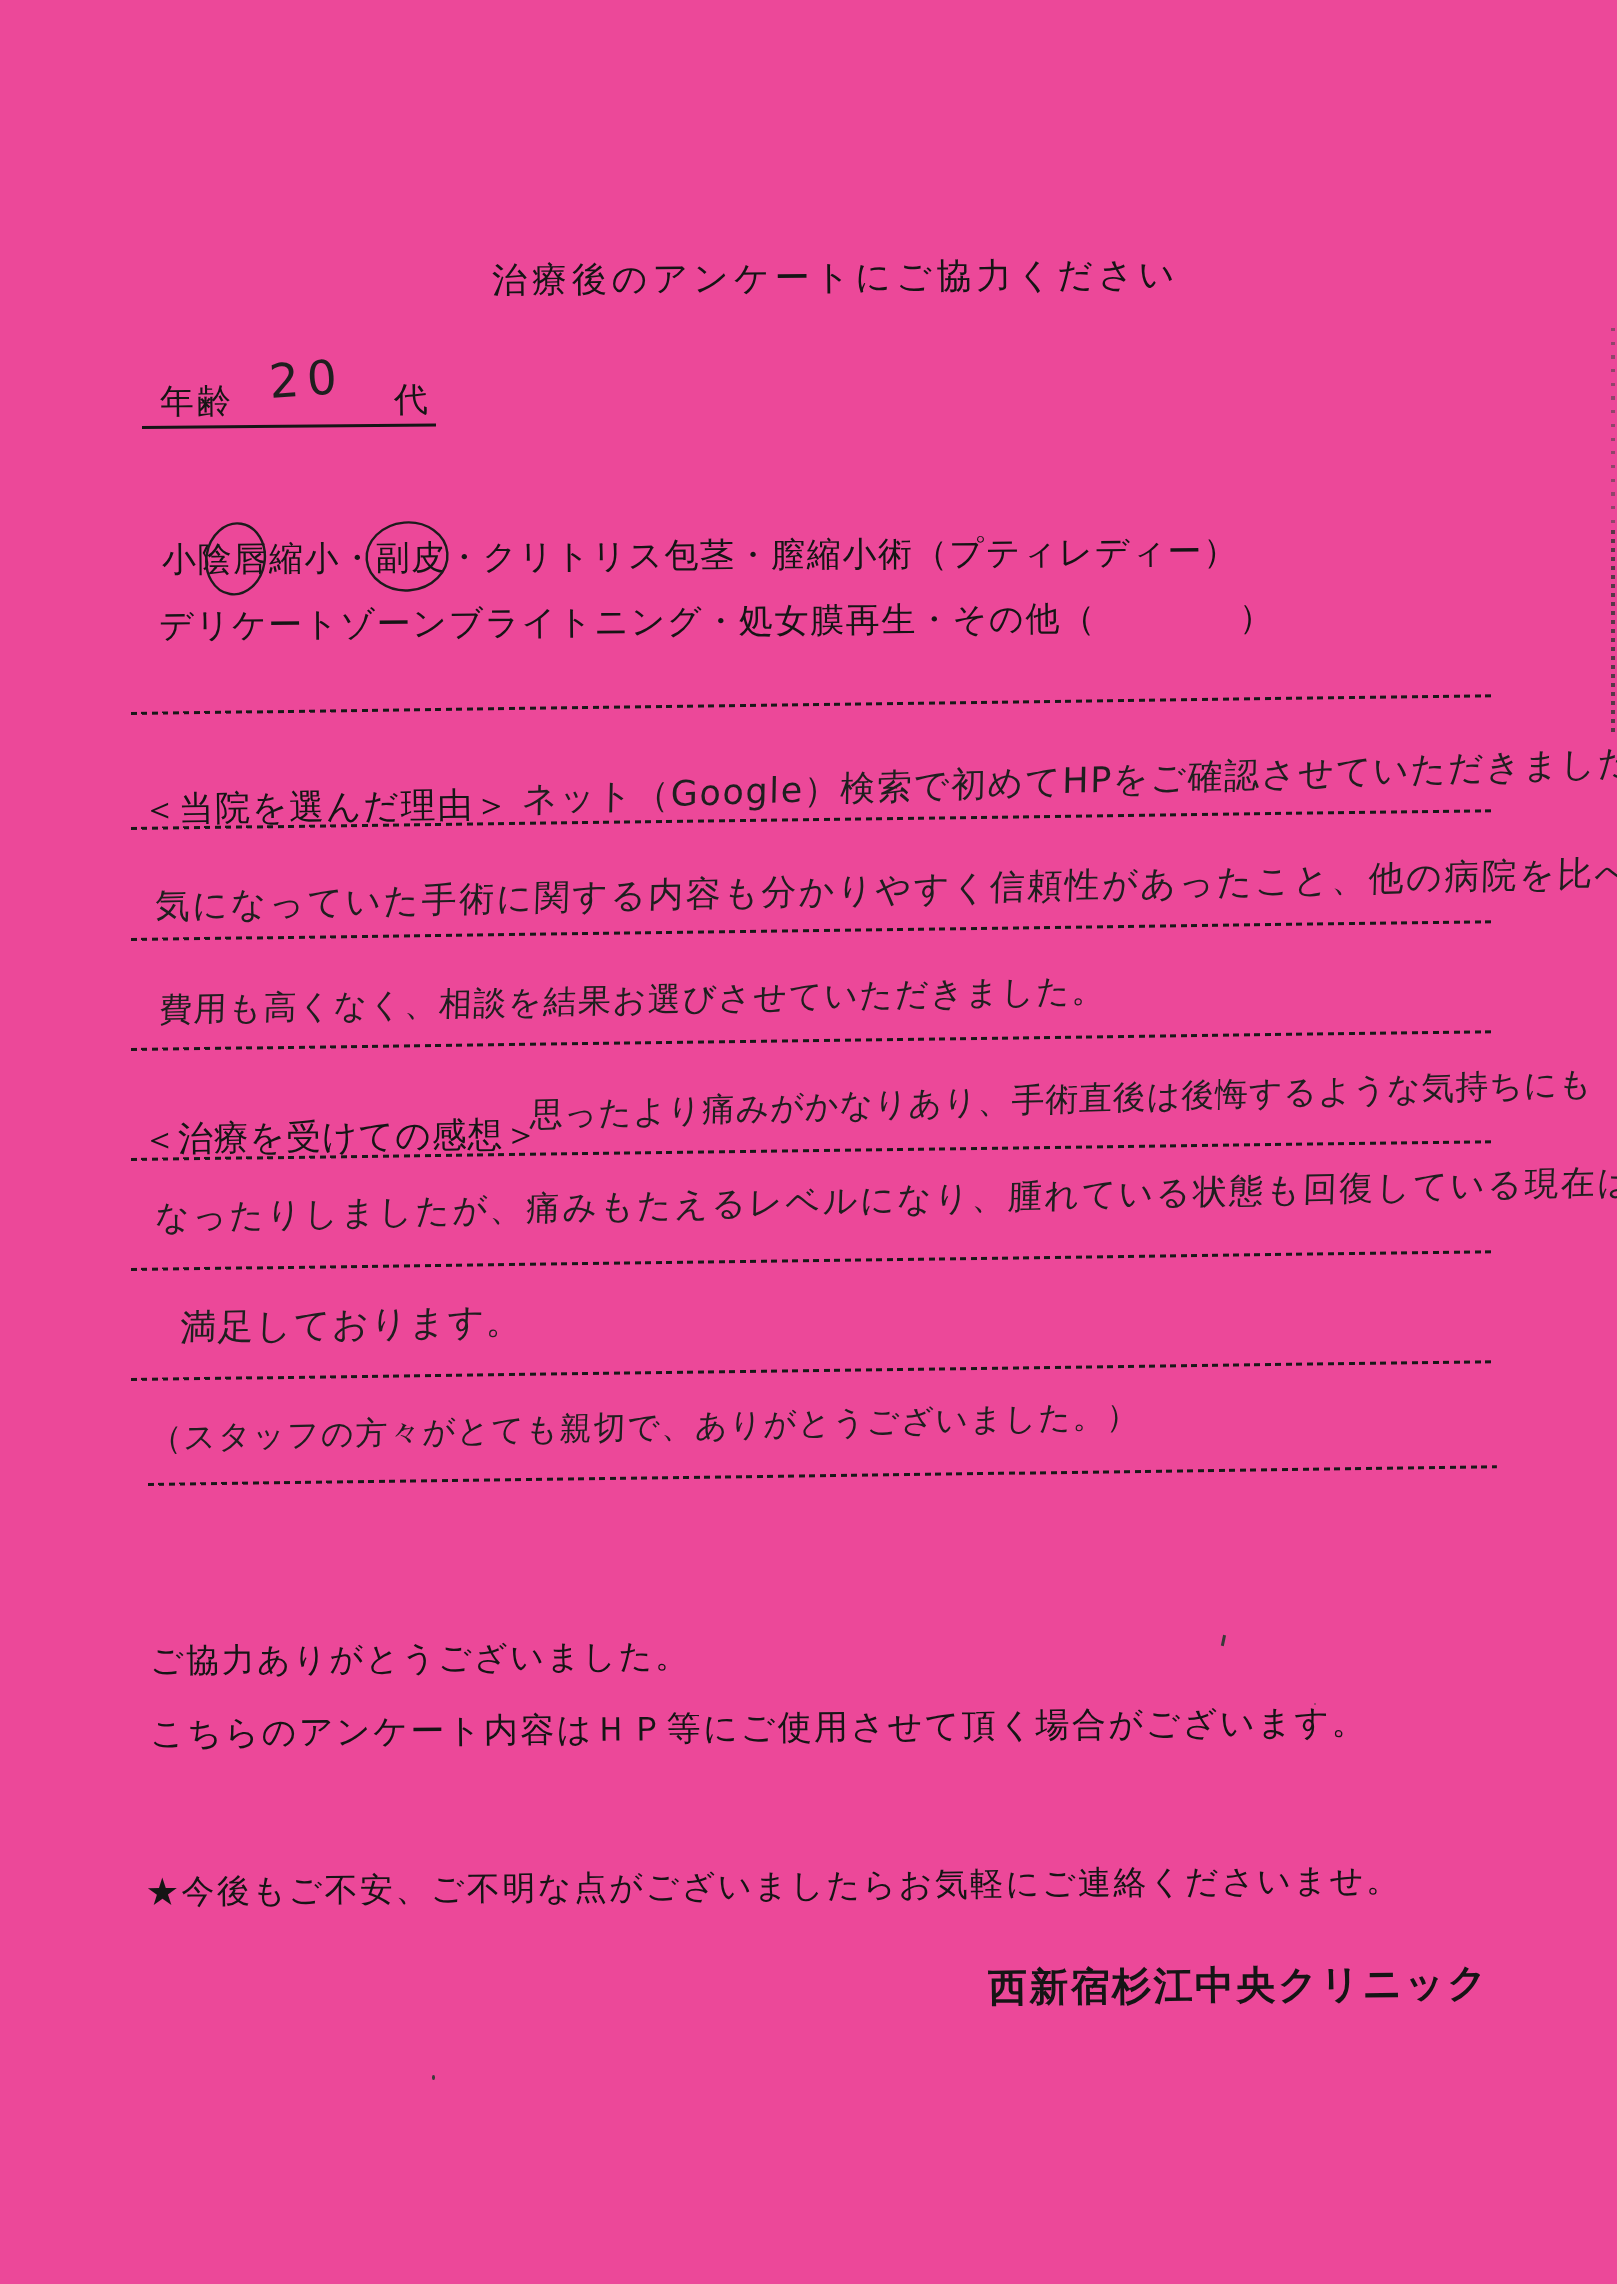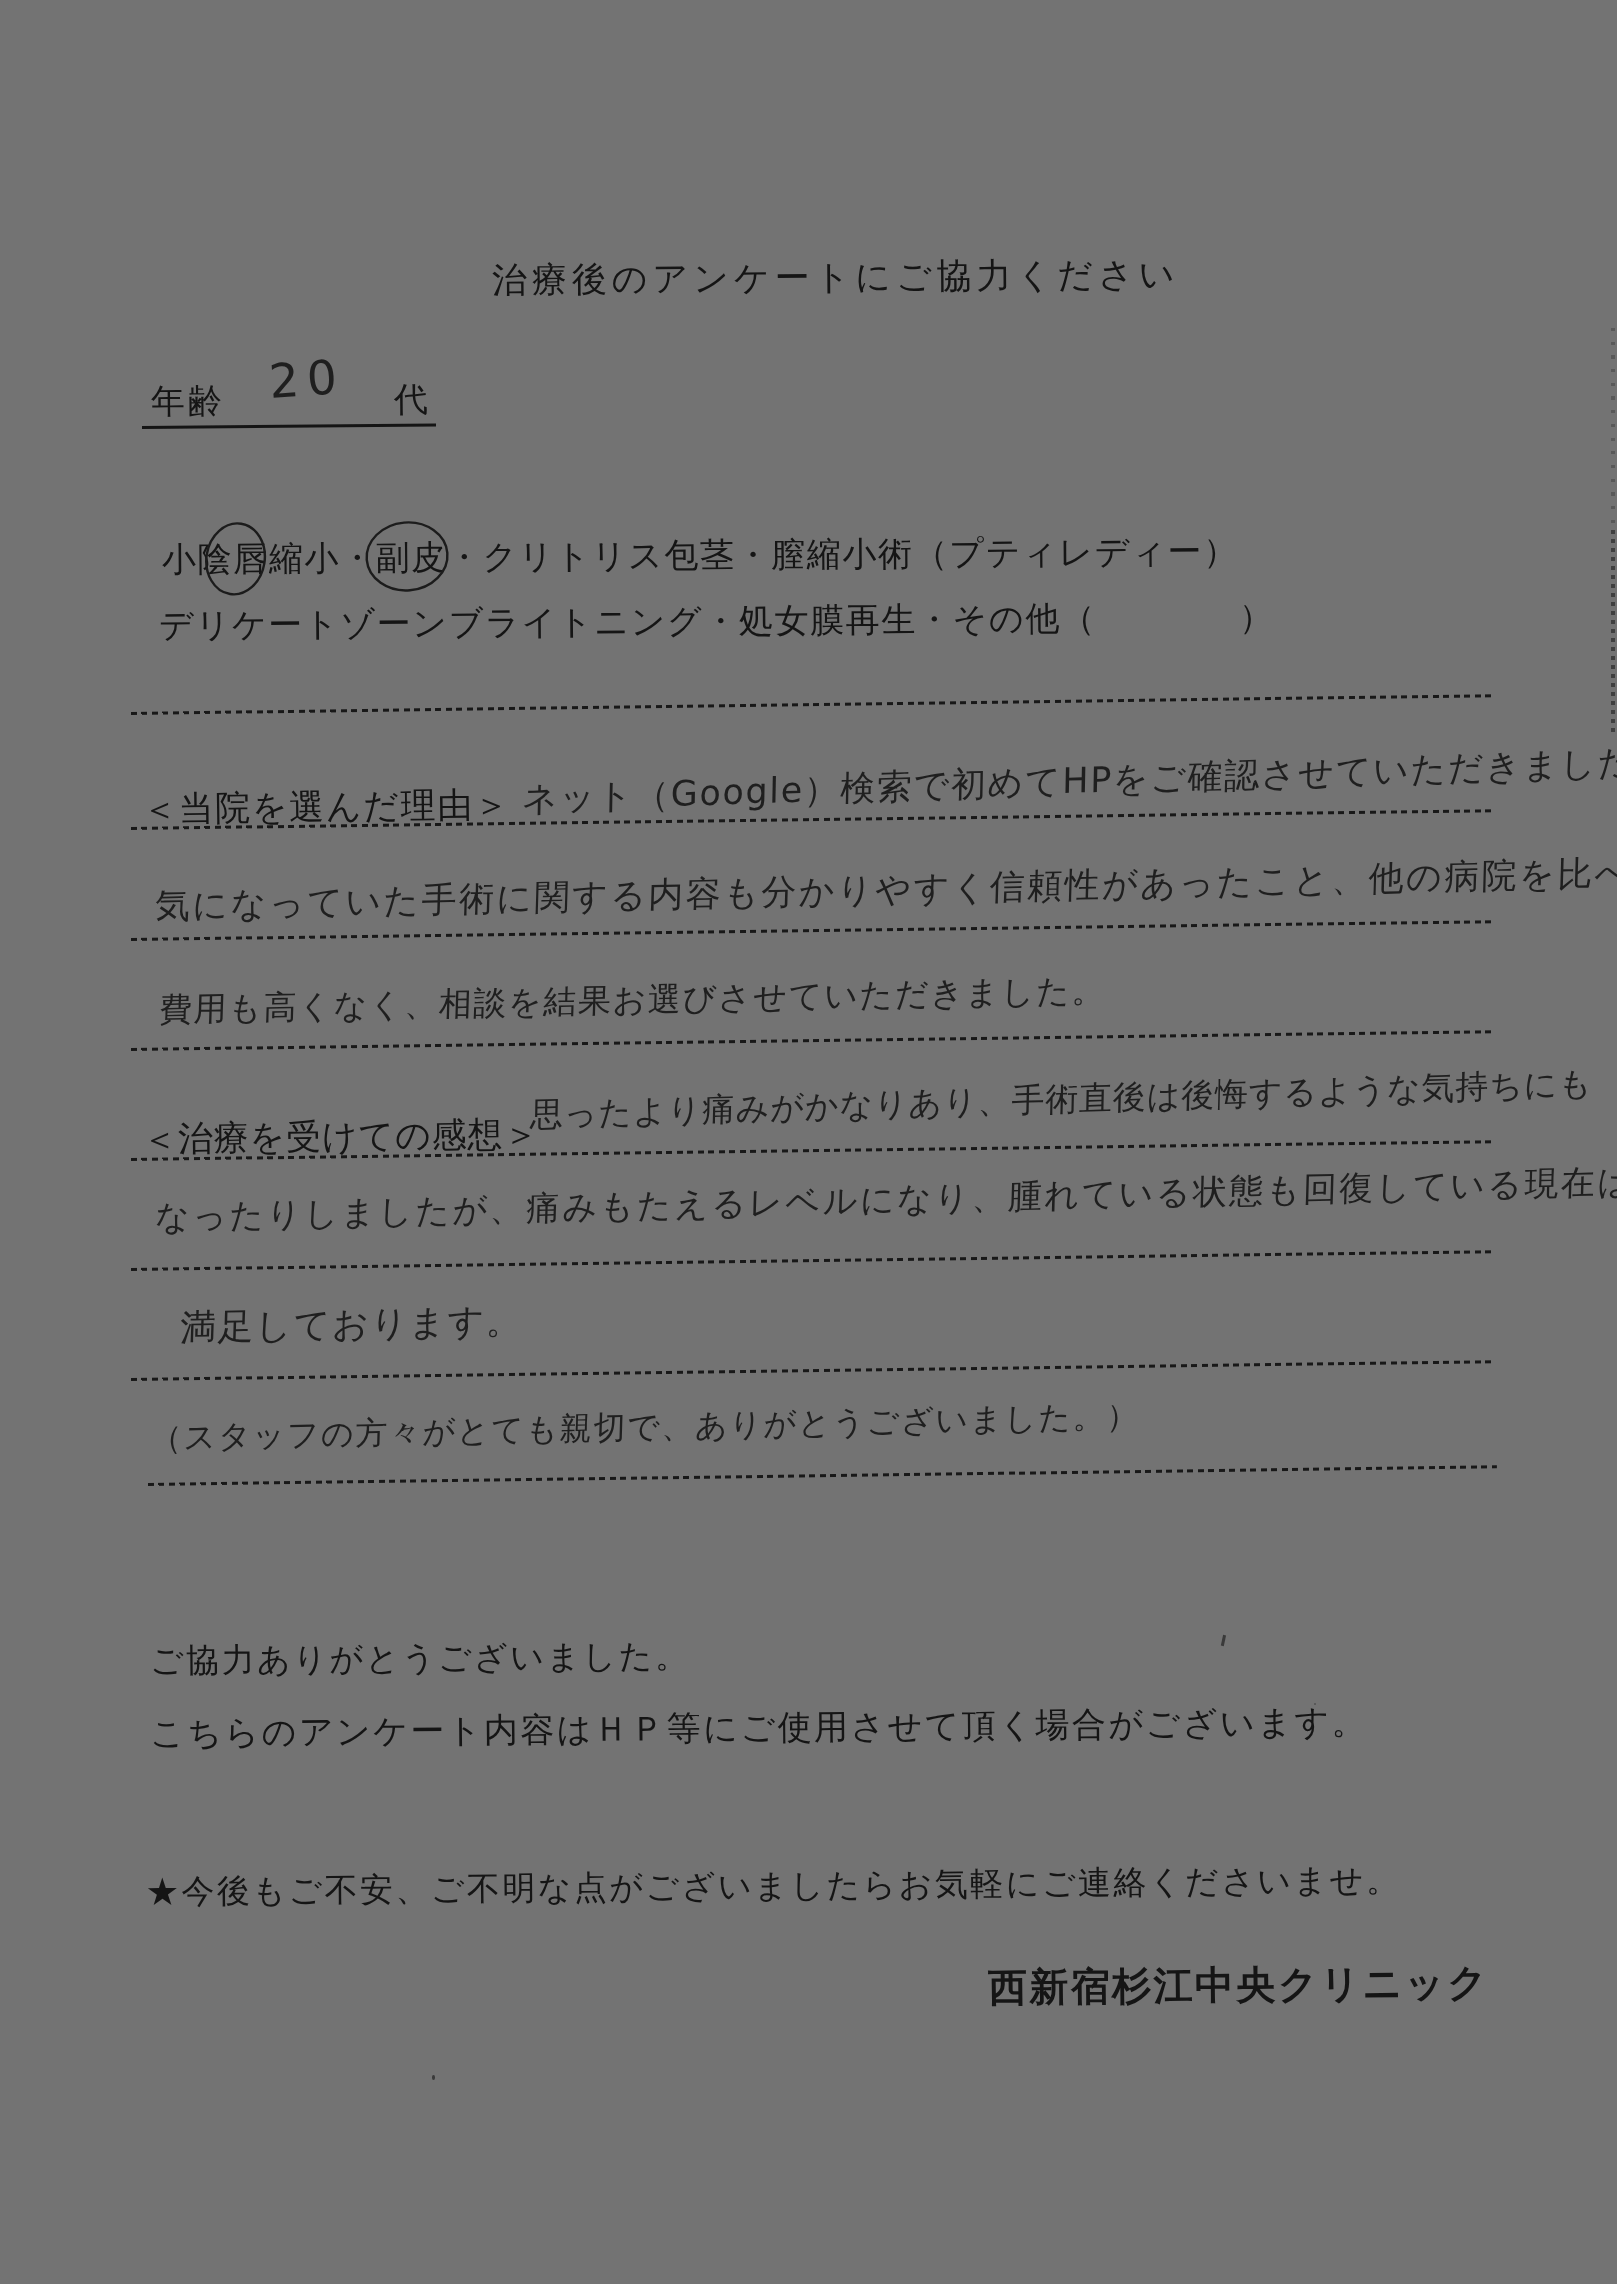--- a/index.html
+++ b/index.html
@@ -1,19 +1,19 @@
 <!DOCTYPE html>
 <html style="font-size:13px"><head>
 <meta charset="utf-8">
 <style>
   html,body{margin:0;padding:0;background:#e8e8e8;}
   .page{
     position:relative;
     width:1618px;height:2284px;
-    background:#737373;
+    background:#ec4899;
     overflow:hidden;
     font-family:"Liberation Serif","DejaVu Serif",serif;
     color:#141414;
   }
   .abs{position:absolute;white-space:nowrap;}
   .printed{
     font-family:"Liberation Serif","DejaVu Serif",serif;
     color:#151515;
     transform-origin:0 50%;
   }
@@ -44,21 +44,21 @@
   .speck{position:absolute;background:#3a3a3a;}
   svg.annot{position:absolute;left:0;top:0;pointer-events:none;}
 </style>
 </head>
 <body>
 
 <div class="page">
 
   <div class="abs printed" style="left:492px;top:257px;font-size:35px;letter-spacing:4.9px;transform:rotate(-0.5deg);">治療後のアンケートにご協力ください</div>
 
-  <div class="abs printed" style="left:151px;top:379px;font-size:34px;letter-spacing:3.2px;transform:rotate(-0.5deg);">年齢</div>
+  <div class="abs printed" style="left:160px;top:379px;font-size:34px;letter-spacing:3.2px;transform:rotate(-0.5deg);">年齢</div>
   <div class="abs handwriting" style="left:269px;top:354px;font-size:47px;letter-spacing:8px;transform:rotate(-4deg);">20</div>
   <div class="abs printed" style="left:394px;top:377px;font-size:34px;transform:rotate(-0.5deg);">代</div>
   <div class="age-underline" style="left:142px;top:426px;width:294px;"></div>
 
   <div class="abs printed" style="left:162px;top:537px;font-size:34px;letter-spacing:1.6px;transform:rotate(-0.45deg);">小陰唇縮小・副皮・クリトリス包茎・膣縮小術（プティレディー）</div>
   <div class="abs printed" style="left:159px;top:603px;font-size:34px;letter-spacing:1.6px;transform:rotate(-0.45deg);">デリケートゾーンブライトニング・処女膜再生・その他（　　　　）</div>
 
   <svg class="annot" width="1618" height="2284" viewBox="0 0 2000 2824">
     <ellipse cx="291" cy="691" rx="36" ry="44" fill="none" stroke="#1c1c1c" stroke-width="3" transform="rotate(9 291 691)"></ellipse>
     <ellipse cx="503" cy="688" rx="50" ry="42" fill="none" stroke="#1c1c1c" stroke-width="3" transform="rotate(-5 503 688)"></ellipse>

